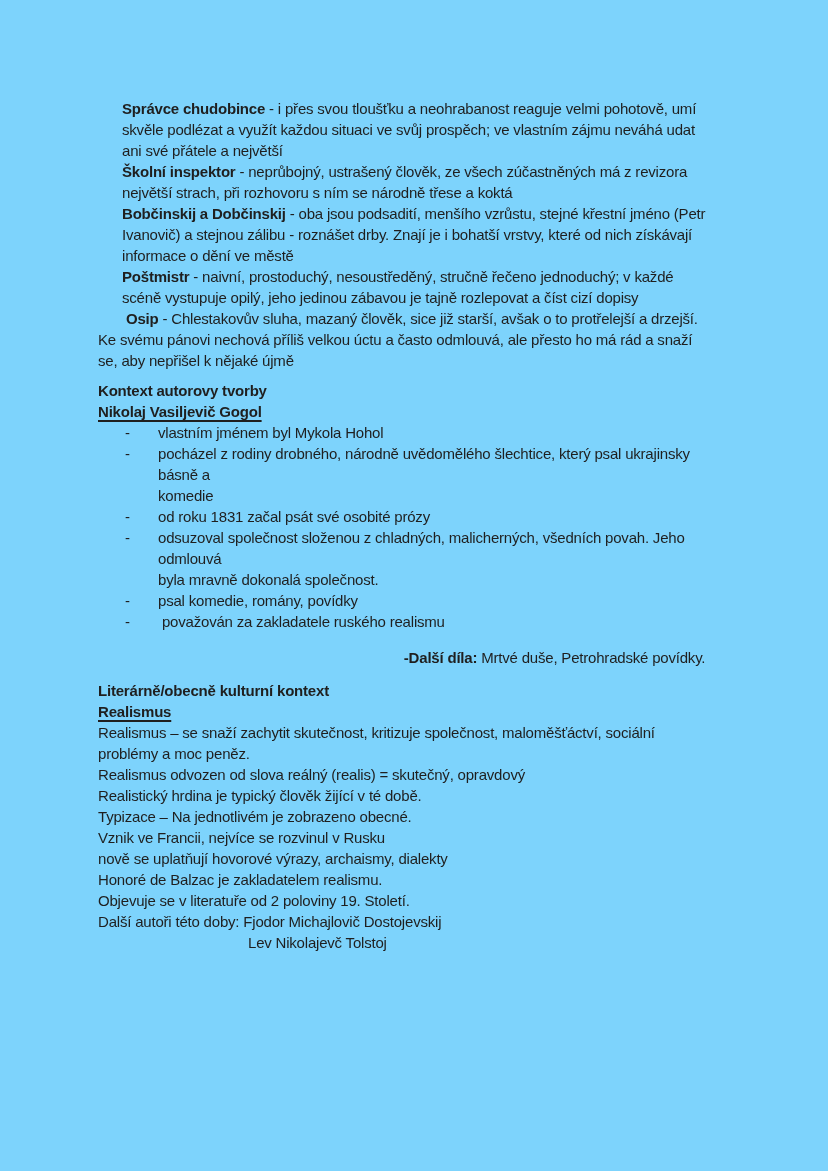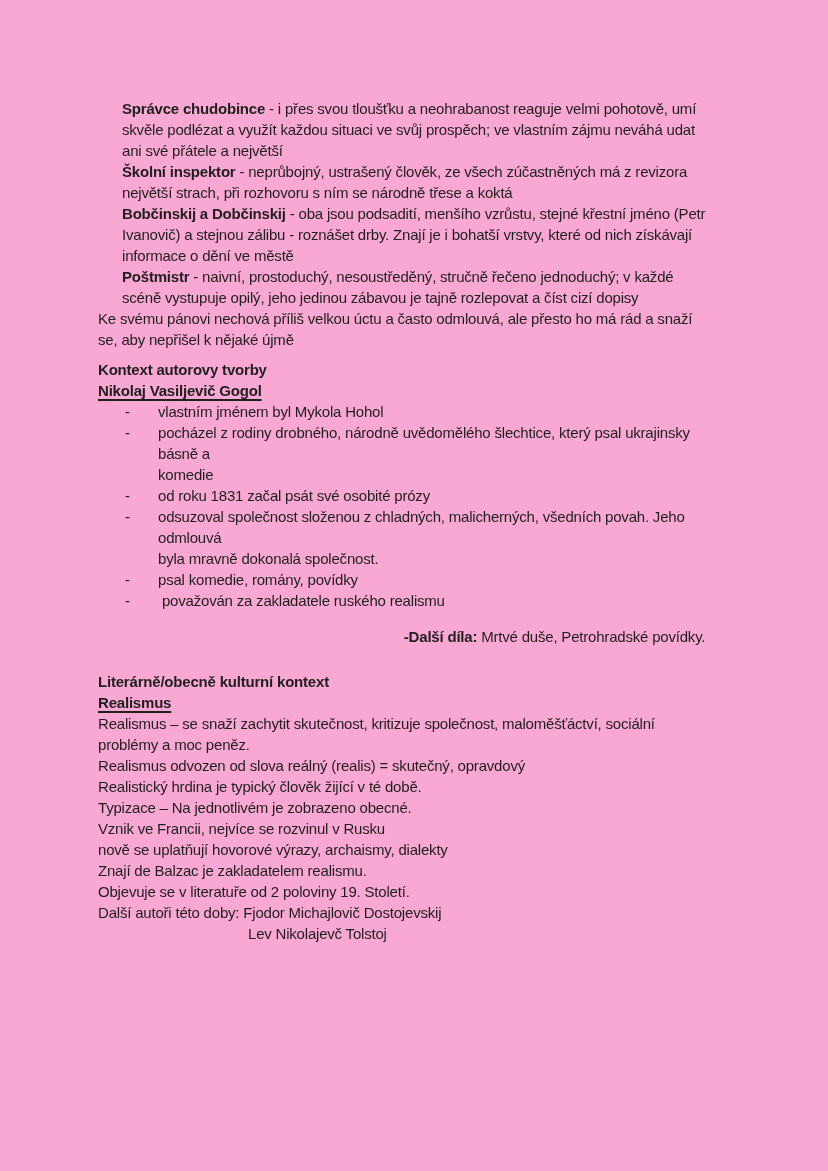--- a/index.html
+++ b/index.html
@@ -1,57 +1,58 @@
 <!DOCTYPE html>
 <html lang="cs"><head>
 <meta charset="utf-8">
 <style>
   html,body{margin:0;padding:0;background:#ffffff;}
   .page{
     position:relative;
     width:828px;height:1171px;
-    background:#f9a8d4;
+    background:#7dd3fc;
     font-family:"Liberation Sans","DejaVu Sans",sans-serif;
     color:#1f1f1f;
     font-size:15px;
     letter-spacing:-0.2px;
     overflow:hidden;
   }
   .content{position:absolute;left:98px;top:98px;}
   .ln{white-space:pre;line-height:21px;height:21px;}
   .ind{padding-left:24px;}
   b{font-weight:700;}
   .hb{font-weight:700;}
   .underline{text-decoration:underline;text-underline-offset:3px;text-decoration-thickness:1.5px;}
   .li{padding-left:27px;}
   .dash{display:inline-block;width:33px;}
   .licont{padding-left:60px;}
   .sec-gogol{margin-top:9px;}
   .sec-works{margin-top:15px;text-align:right;}
-  .sec-realism{margin-top:24px;}
+  .sec-realism{margin-top:12px;}
   .tab1{padding-left:150px;}
   .tab2{padding-left:140px;}
 </style>
 </head>
 <body>
 
 <div class="page">
   <div class="content">
 
     <div>
       <div class="ln ind"><b>Správce chudobince</b><span> - i přes svou tloušťku a neohrabanost reaguje velmi pohotově, umí</span></div>
       <div class="ln ind"><span>skvěle podlézat a využít každou situaci ve svůj prospěch; ve vlastním zájmu neváhá udat</span></div>
       <div class="ln ind"><span>ani své přátele a největší</span></div>
       <div class="ln ind"><b>Školní inspektor</b><span> - neprůbojný, ustrašený člověk, ze všech zúčastněných má z revizora</span></div>
       <div class="ln ind"><span>největší strach, při rozhovoru s ním se národně třese a koktá</span></div>
       <div class="ln ind"><b>Bobčinskij a Dobčinskij</b><span> - oba jsou podsadití, menšího vzrůstu, stejné křestní jméno (Petr</span></div>
       <div class="ln ind"><span>Ivanovič) a stejnou zálibu - roznášet drby. Znají je i bohatší vrstvy, které od nich získávají</span></div>
       <div class="ln ind"><span>informace o dění ve městě</span></div>
       <div class="ln ind"><b>Poštmistr</b><span> - naivní, prostoduchý, nesoustředěný, stručně řečeno jednoduchý; v každé</span></div>
       <div class="ln ind"><span>scéně vystupuje opilý, jeho jedinou zábavou je tajně rozlepovat a číst cizí dopisy</span></div>
+      <div class="ln ind"><b> Osip</b><span> - Chlestakovův sluha, mazaný člověk, sice již starší, avšak o to protřelejší a drzejší.</span></div>
       <div class="ln"><span>Ke svému pánovi nechová příliš velkou úctu a často odmlouvá, ale přesto ho má rád a snaží</span></div>
       <div class="ln"><span>se, aby nepřišel k nějaké újmě</span></div>
     </div>
 
     <div class="sec-gogol">
       <div class="ln hb"><span>Kontext autorovy tvorby</span></div>
       <div class="ln hb"><span class="underline">Nikolaj Vasiljevič Gogol</span></div>
       <div class="ln li"><span class="dash">-</span><span>vlastním jménem byl Mykola Hohol</span></div>
       <div class="ln li"><span class="dash">-</span><span>pocházel z rodiny drobného, národně uvědomělého šlechtice, který psal ukrajinsky</span></div>
       <div class="ln licont"><span>básně a</span></div>
@@ -71,20 +72,20 @@
     <div class="sec-realism">
       <div class="ln hb"><span>Literárně/obecně kulturní kontext</span></div>
       <div class="ln hb"><span class="underline">Realismus</span></div>
       <div class="ln"><span>Realismus – se snaží zachytit skutečnost, kritizuje společnost, maloměšťáctví, sociální</span></div>
       <div class="ln"><span>problémy a moc peněz.</span></div>
       <div class="ln"><span>Realismus odvozen od slova reálný (realis) = skutečný, opravdový</span></div>
       <div class="ln"><span>Realistický hrdina je typický člověk žijící v té době.</span></div>
       <div class="ln"><span>Typizace – Na jednotlivém je zobrazeno obecné.</span></div>
       <div class="ln"><span>Vznik ve Francii, nejvíce se rozvinul v Rusku</span></div>
       <div class="ln"><span>nově se uplatňují hovorové výrazy, archaismy, dialekty</span></div>
-      <div class="ln"><span>Znají de Balzac je zakladatelem realismu.</span></div>
+      <div class="ln"><span>Honoré de Balzac je zakladatelem realismu.</span></div>
       <div class="ln"><span>Objevuje se v literatuře od 2 poloviny 19. Století.</span></div>
       <div class="ln"><span>Další autoři této doby: Fjodor Michajlovič Dostojevskij</span></div>
       <div class="ln tab1"><span>Lev Nikolajevč Tolstoj</span></div>
     </div>
 
   </div>
 </div>
 
 </body></html>

